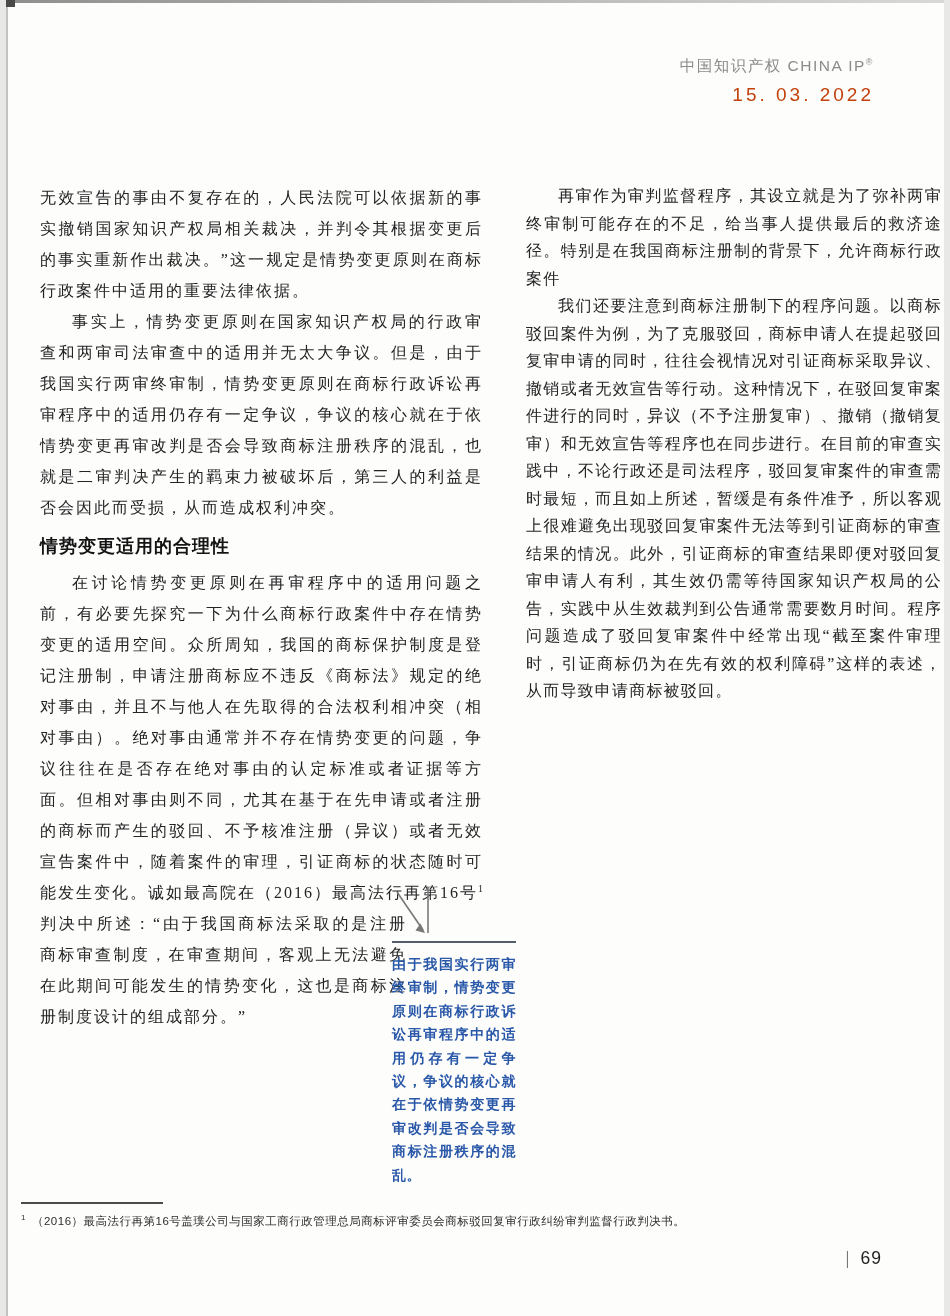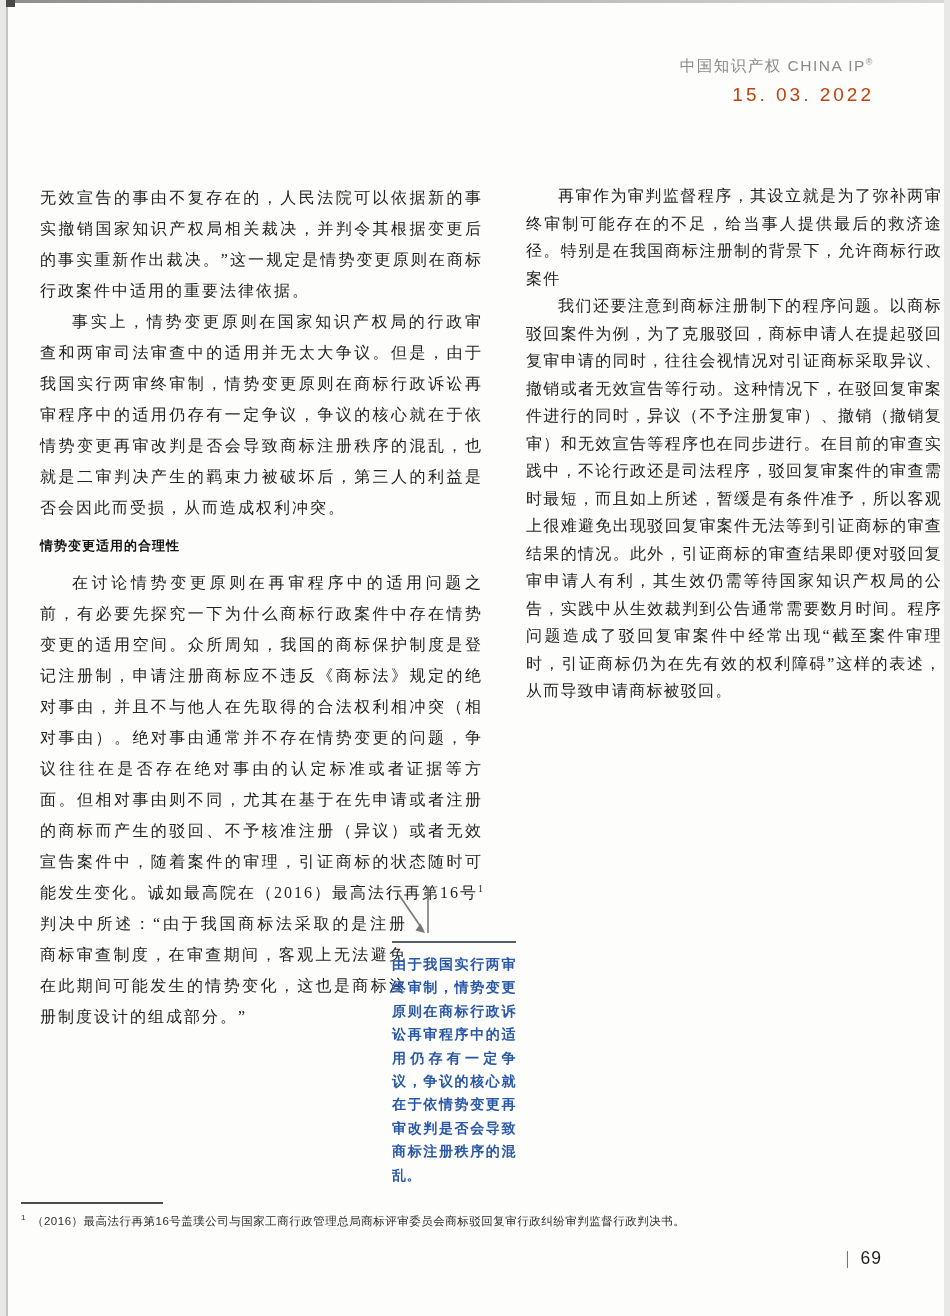--- a/index.html
+++ b/index.html
@@ -27,21 +27,21 @@
   .col-left  { left:16px;  width:443px;margin-left:18px; }
   .col-right { left:520px; width:416px; }
   .col p { margin:0; text-align:justify; color:#242424; font-size:16px; }
   .col-left  p { line-height:31px;   letter-spacing:2px; }
   .col-right p { line-height:27.5px; letter-spacing:1.2px; }
   .indent { text-indent:2em; }
   .fn-ref { font-size:10px; vertical-align:super; line-height:0; letter-spacing:0; }
 
   .section-heading {
     font-family:"Liberation Sans","DejaVu Sans",sans-serif;
-    font-weight:bold; font-size:13px; color:#141414;
+    font-weight:bold; font-size:18px; color:#141414;
     letter-spacing:1px; line-height:24px; margin:11px 0 9px 0;
   }
 
   
   .quote-spacer { float:right; width:76px; height:300px; }
 
   
   .pull-quote { position:absolute; left:386px; top:886px; width:124px;
     font-family:"Liberation Sans","DejaVu Sans",sans-serif; }
   .pq-arrow { display:block; margin-left:2px; }

